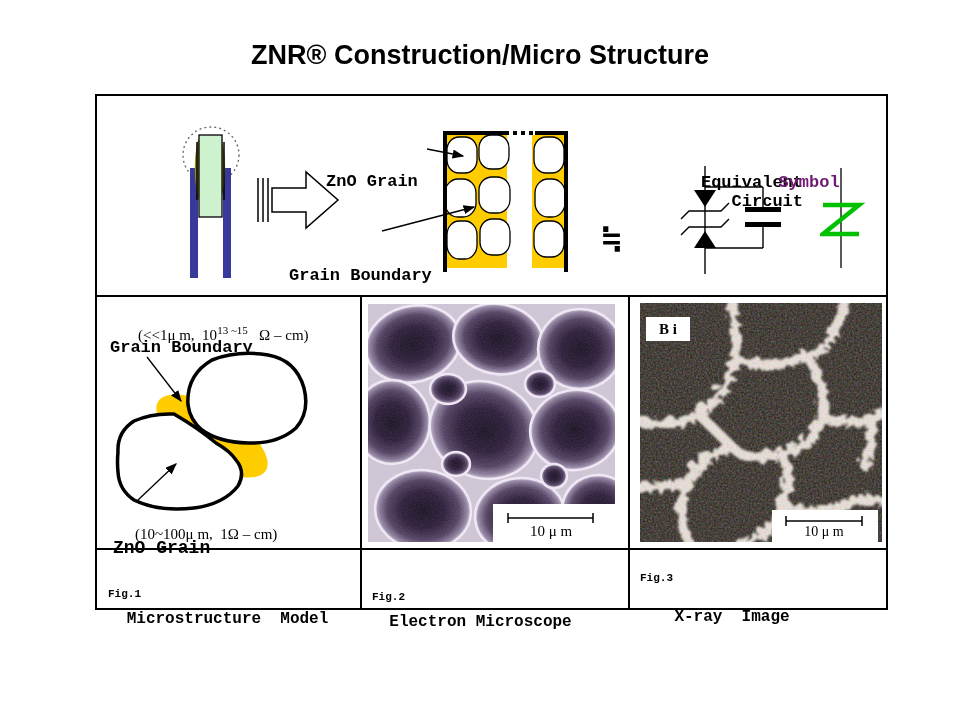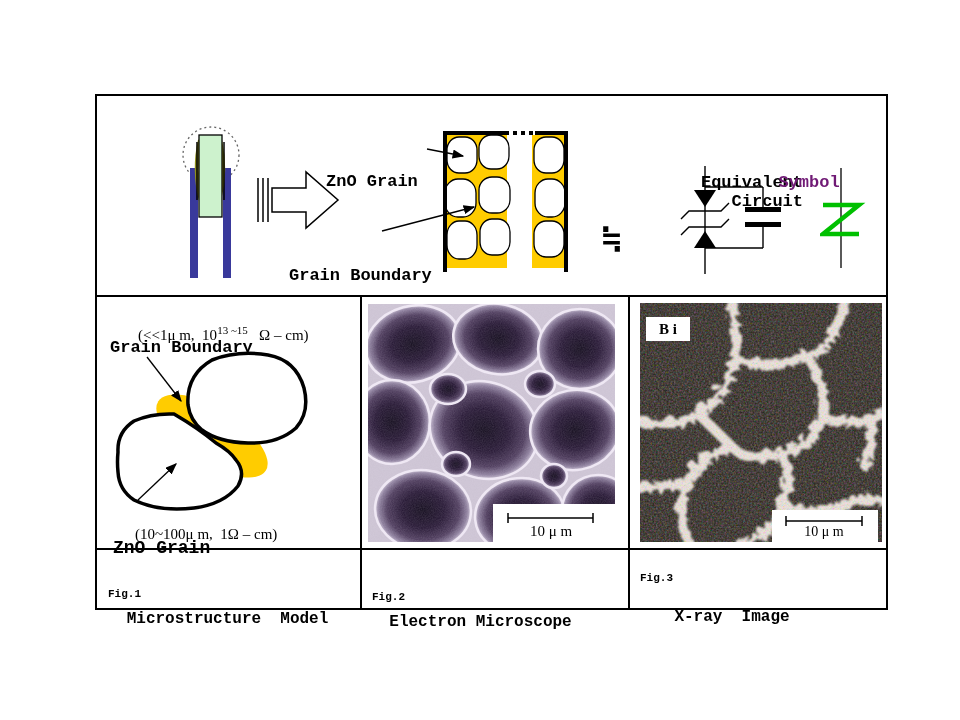--- a/index.html
+++ b/index.html
@@ -22,20 +22,21 @@
   .fig-no { font-size:11px; }
   .caption { font-size:16px; text-align:center; white-space:pre; }
   svg { display:block; }
   svg text { font-family:"Liberation Serif", serif; }
 </style>
 </head>
 <body>
 
 <div class="slide">
 
+  <div class="abs title">ZNR® Construction/Micro Structure</div>
 
   <div class="abs outer-box"></div>
   <div class="abs hline" style="left:95px;top:295px;width:793px;height:2px;"></div>
   <div class="abs hline" style="left:95px;top:548px;width:793px;height:2px;"></div>
   <div class="abs vline" style="left:360px;top:295px;width:2px;height:315px;"></div>
   <div class="abs vline" style="left:628px;top:295px;width:2px;height:315px;"></div>
 
   <svg class="abs" style="left:120px;top:98px;" width="140" height="195" viewBox="0 0 140 195">
     <circle cx="91" cy="57" r="28" fill="none" stroke="#666" stroke-width="1.3" stroke-dasharray="2 3"></circle>
     <rect x="70" y="70" width="8" height="110" fill="#39399B"></rect>

